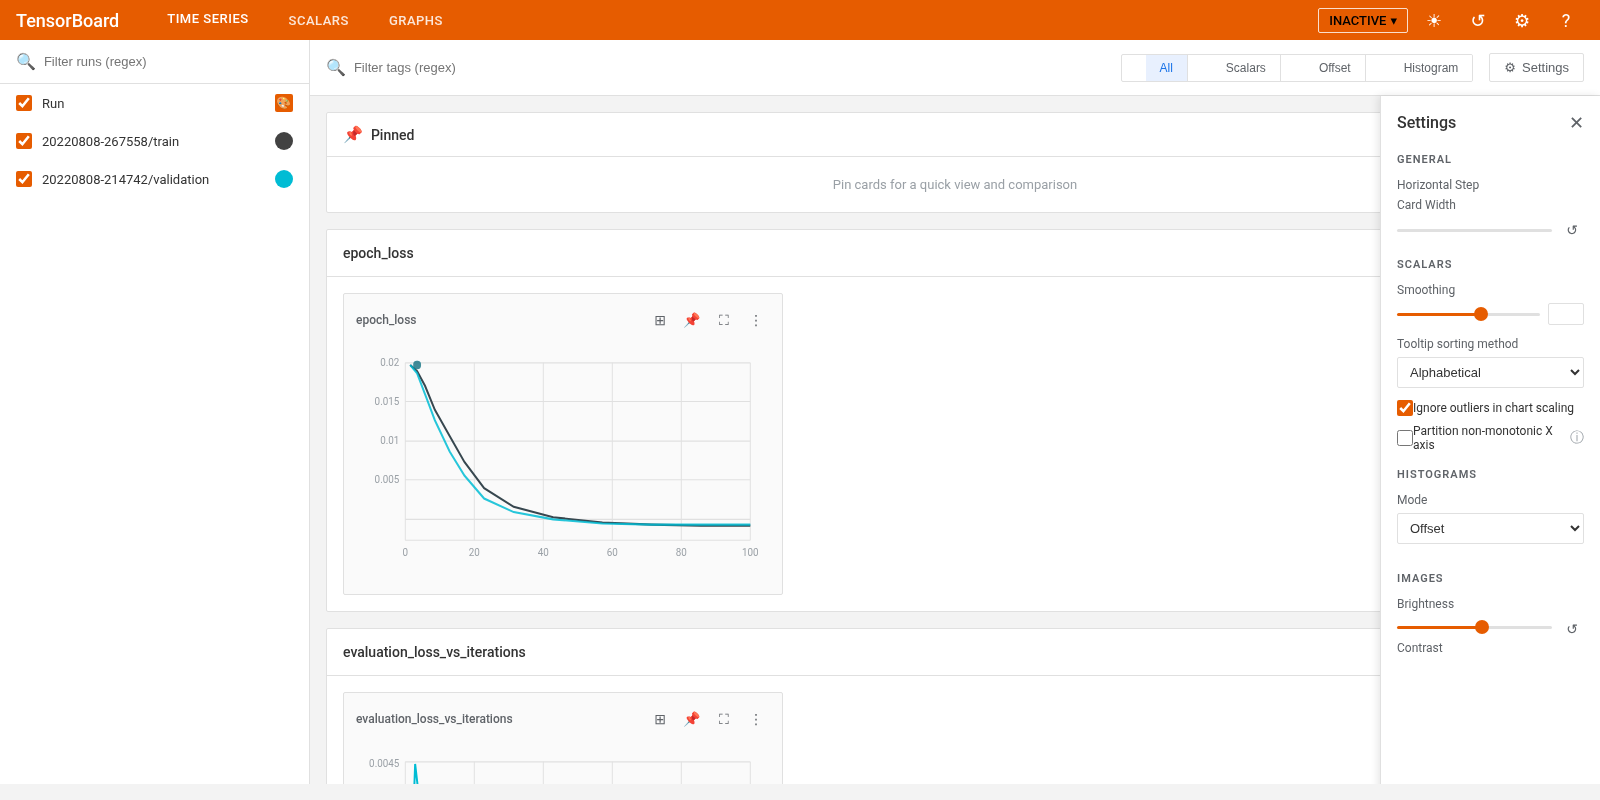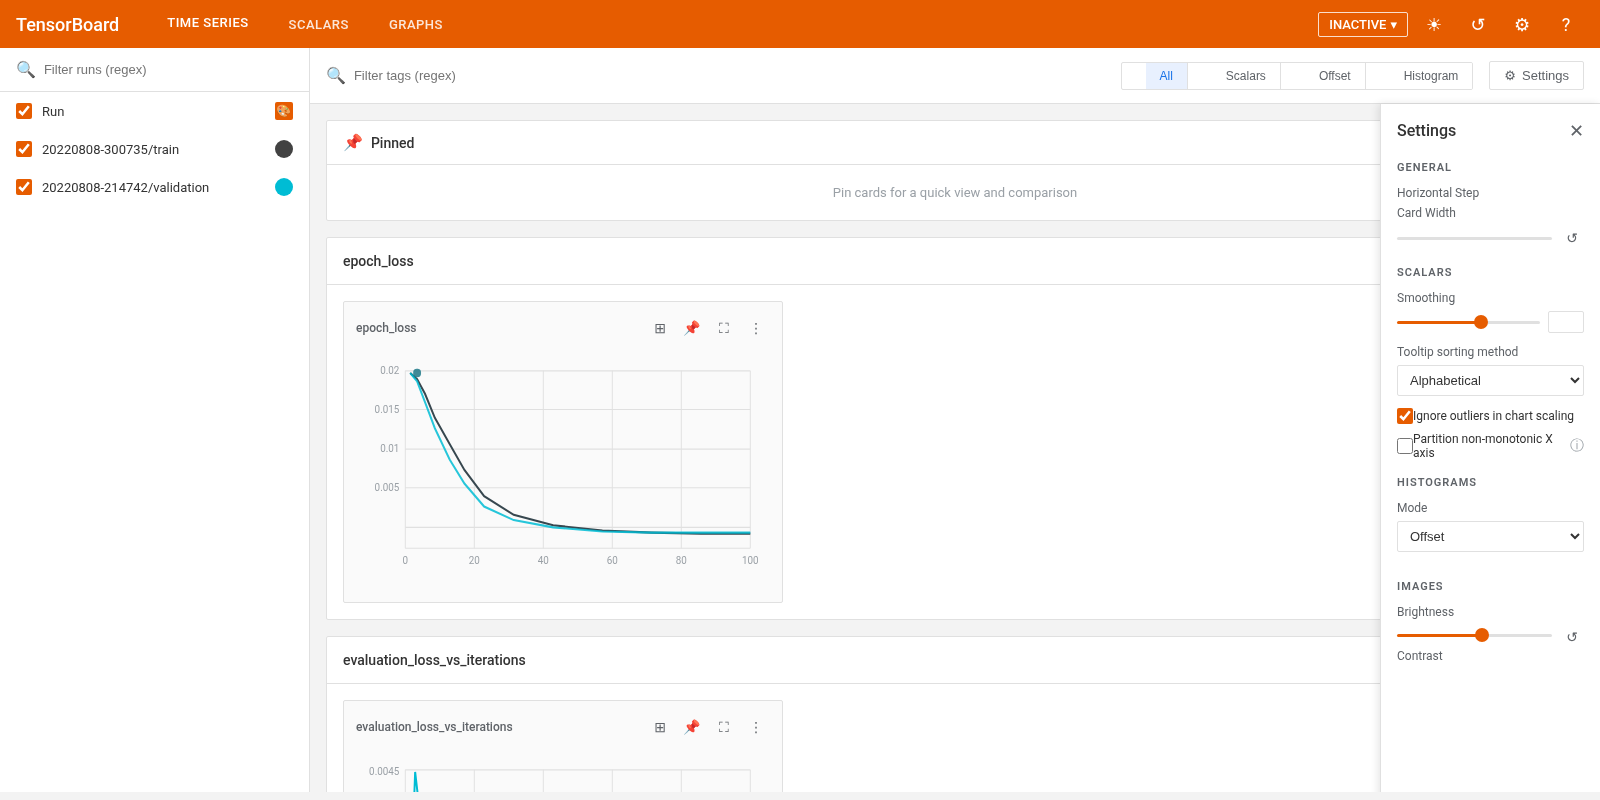--- a/index.html
+++ b/index.html
@@ -1,21 +1,21 @@
 <!DOCTYPE html>
 <html><head>
   <meta charset="utf-8">
   <style>
     * { box-sizing: border-box; margin: 0; padding: 0; }
     body { font-family: Roboto, Arial, sans-serif; font-size: 13px; background: #f3f3f3; overflow: hidden; width: 1600px; height: 800px; }
 
     
     .topnav {
       background: #e65c00;
-      height: 48px;
+      height: 40px;
       display: flex;
       align-items: center;
       padding: 0 16px;
       color: white;
       position: relative;
     }
     .topnav-brand {
       font-size: 18px;
       font-weight: 500;
       color: white;
@@ -52,21 +52,21 @@
     }
     .inactive-dropdown {
       display: flex;
       align-items: center;
       gap: 4px;
       border: 1.5px solid rgba(255,255,255,0.8);
       border-radius: 2px;
       padding: 4px 10px;
       font-size: 13px;
       font-weight: 500;
-      color: #ffffff;
+      color: #000000;
       cursor: pointer;
     }
     .topnav-icon-btn {
       width: 36px;
       height: 36px;
       display: flex;
       align-items: center;
       justify-content: center;
       color: white;
       cursor: pointer;
@@ -468,21 +468,21 @@
       <div class="run-list">
 
         <div class="run-item">
           <input type="checkbox" class="run-checkbox" checked="" style="">
           <span class="run-label">Run</span>
           <div class="run-color" style="background: #e65c00; border-radius:2px; font-size:12px; display:flex; align-items:center; justify-content:center; color:white;">🎨</div>
         </div>
 
         <div class="run-item">
           <input type="checkbox" class="run-checkbox" checked="" style="">
-          <span class="run-label">20220808-300735/train</span>
+          <span class="run-label">20220808-267558/train</span>
           <div class="run-color" style="background: #424242;"></div>
         </div>
 
         <div class="run-item">
           <input type="checkbox" class="run-checkbox" checked="" style="">
           <span class="run-label">20220808-214742/validation</span>
           <div class="run-color" style="background: #00bcd4;"></div>
         </div>
       </div>
     </aside>

